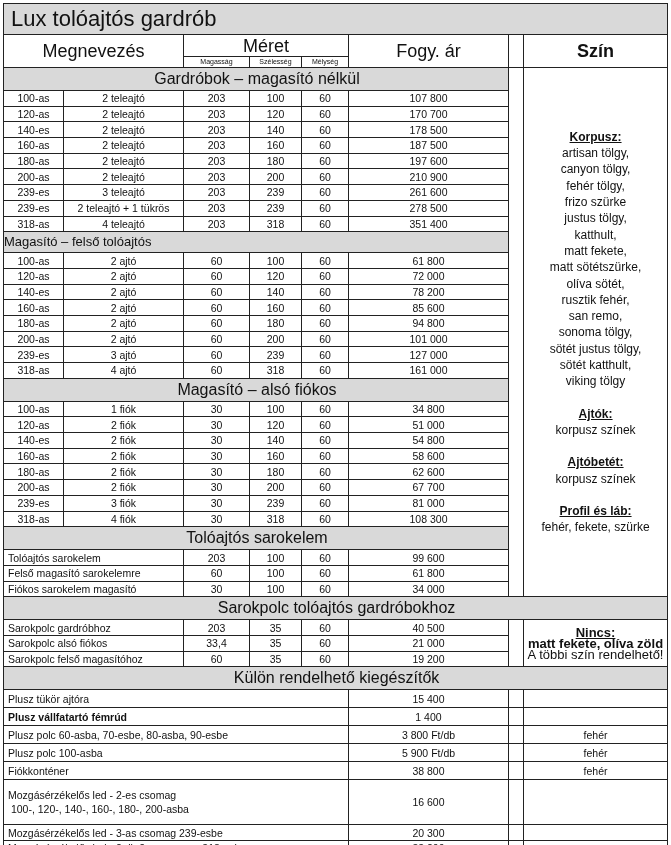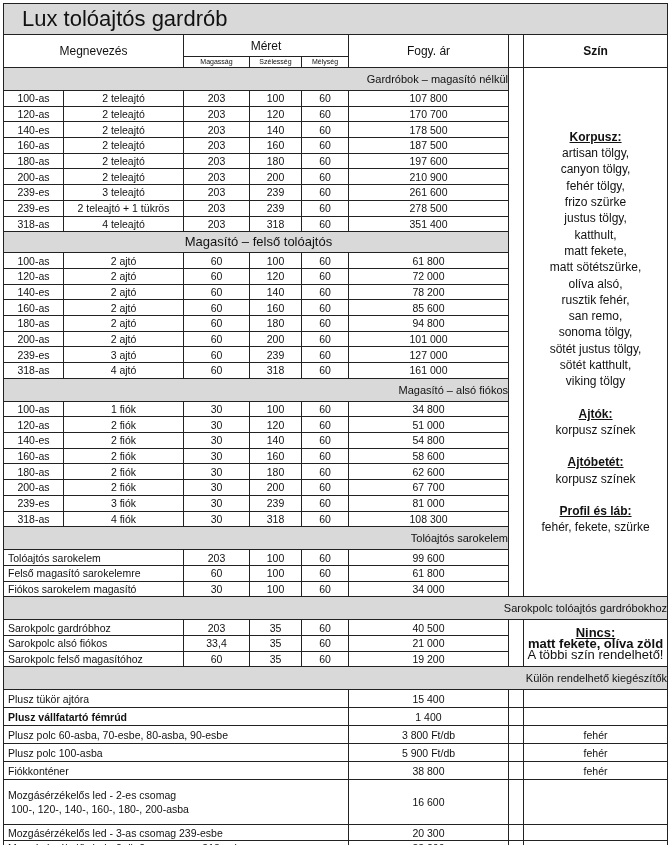--- a/index.html
+++ b/index.html
@@ -1,24 +1,24 @@
 <!DOCTYPE html>
 <html><head>
 <meta charset="utf-8">
 <style>
   html,body{margin:0;padding:0;background:#fff;}
   body{width:671px;height:845px;position:relative;font-family:"Liberation Sans",sans-serif;color:#111;overflow:hidden;}
   .sheet{position:absolute;left:3px;top:3px;width:664px;}
   table{border-collapse:collapse;table-layout:fixed;width:664px;}
   td{border:1px solid #222;padding:0;text-align:center;font-size:10.5px;line-height:14px;height:14.7px;white-space:nowrap;overflow:hidden;}
-  .title td{background:#d9d9d9;font-size:22px;height:30px;text-align:left;padding-left:18px;line-height:28px;}
-  .hdr td{font-size:12px;}
+  .title td{background:#d9d9d9;font-size:22px;height:30px;text-align:left;padding-left:7px;line-height:28px;}
+  .hdr td{font-size:18px;}
   .sub td{font-size:7px;line-height:8px;height:9px;}
-  .sect td.s{background:#d9d9d9;text-align:right;padding-left:2px;font-size:11px;height:22px;line-height:20px;}
-  .sect2 td.s{background:#d9d9d9;text-align:center;padding-left:5px;font-size:13px;height:20px;line-height:18px;}
+  .sect td.s{background:#d9d9d9;text-align:center;padding-left:2px;font-size:16px;height:22px;line-height:20px;}
+  .sect2 td.s{background:#d9d9d9;text-align:left;font-size:13px;height:20px;line-height:18px;}
   td.l{text-align:left;padding-left:4px;}
   .szin{font-size:12px;line-height:16.3px;vertical-align:middle;white-space:normal;}
   .szin .h{font-weight:bold;text-decoration:underline;}
   .nincs{font-size:13px;line-height:11px;white-space:normal;}
   .nincs .h{font-weight:bold;text-decoration:underline;}
   .nincs .b{font-weight:bold;}
   .bold{font-weight:bold;}
 </style>
 </head>
 <body>
@@ -57,21 +57,21 @@
           <td rowspan="32" class="szin">
             <div class="h">Korpusz:</div>
             <div>artisan tölgy,</div>
             <div>canyon tölgy,</div>
             <div>fehér tölgy,</div>
             <div>frizo szürke</div>
             <div>justus tölgy,</div>
             <div>katthult,</div>
             <div>matt fekete,</div>
             <div>matt sötétszürke,</div>
-            <div>olíva alsó,</div>
+            <div>olíva sötét,</div>
             <div>rusztik fehér,</div>
             <div>san remo,</div>
             <div>sonoma tölgy,</div>
             <div>sötét justus tölgy,</div>
             <div>sötét katthult,</div>
             <div>viking tölgy</div>
             <div style="height:16px"></div>
             <div class="h">Ajtók:</div>
             <div>korpusz színek</div>
             <div style="height:16px"></div>

